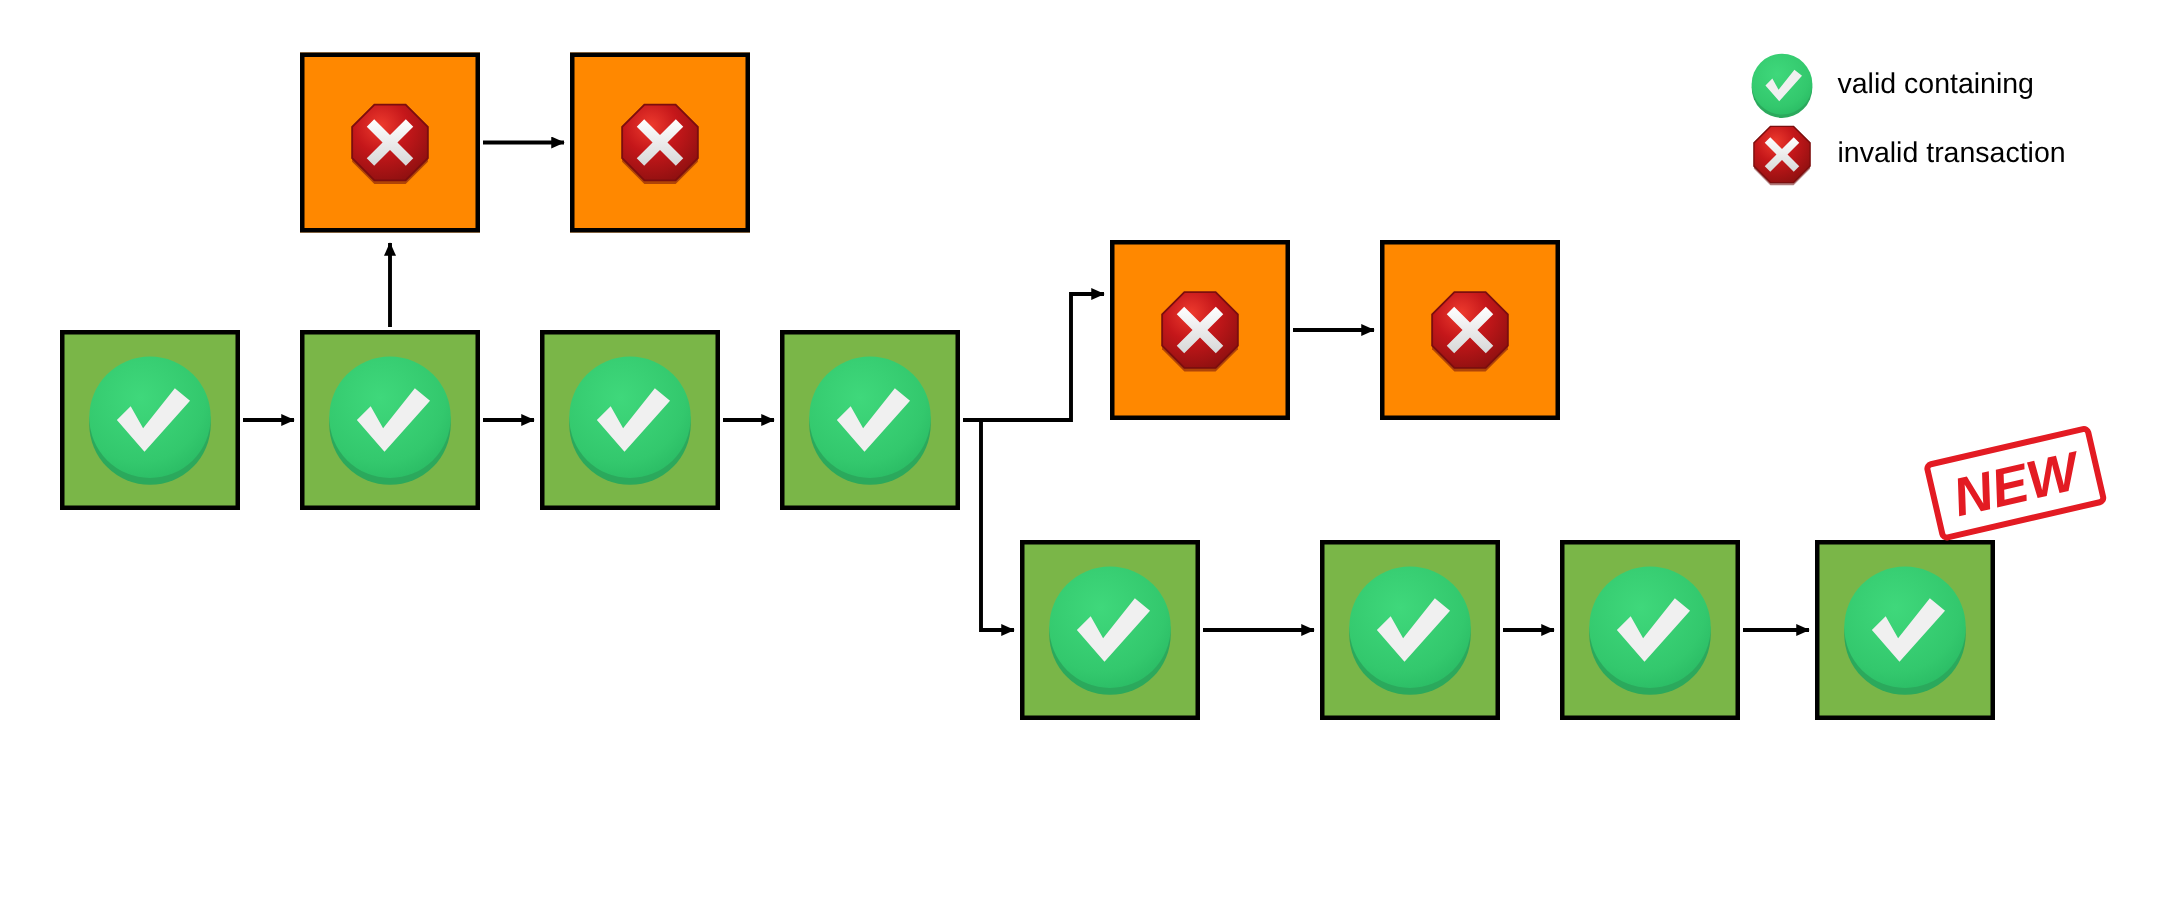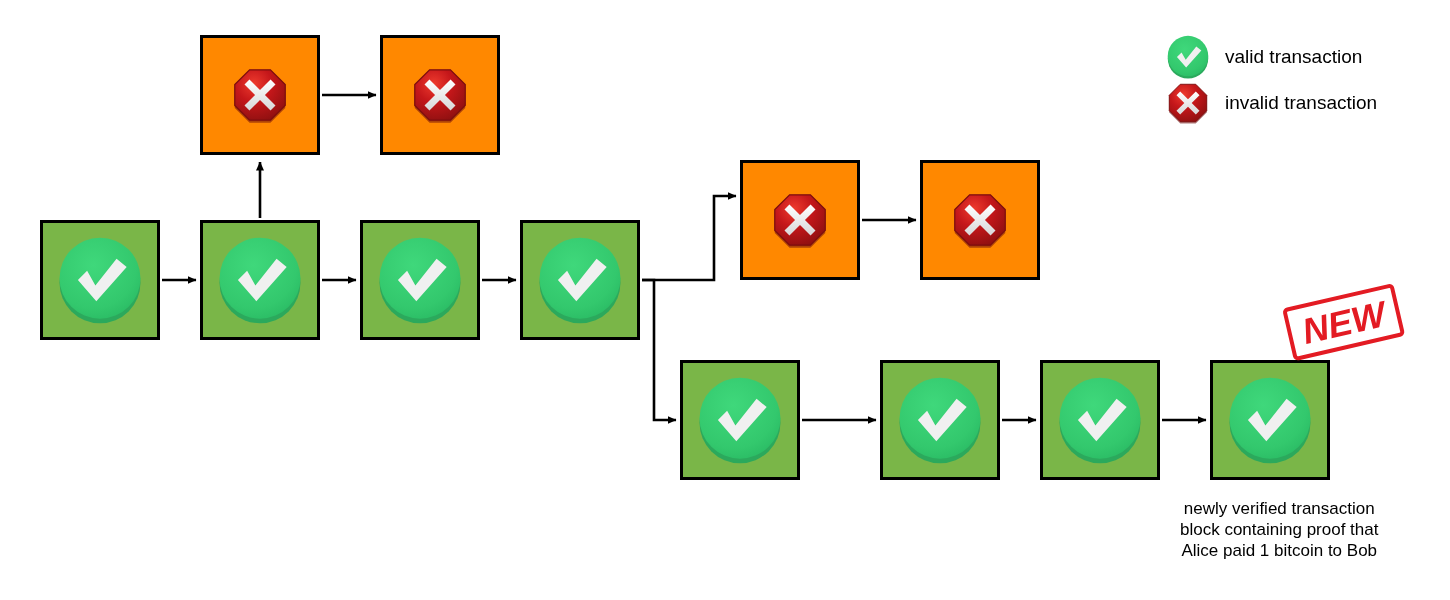--- a/index.html
+++ b/index.html
@@ -206,31 +206,26 @@
     </svg>
   </div>
 
   <div id="legend">
       <div class="legend-row" style="left: 1165px; top: 34px;">
         <svg width="46" height="46" viewBox="0 0 100 100" class="icon-check">
           <circle cx="50" cy="53" r="44" fill="#2BA95C"></circle>
           <circle cx="50" cy="48" r="44" fill="url(#circGrad)"></circle>
           <path d="M26,50 L36,40 L45,56 L68,27 L79,36 L46,73 Z" fill="#F0F0F0"></path>
         </svg>
-        <span class="legend-label">valid transaction</span>
+        <span class="legend-label">valid containing</span>
       </div>
       <div class="legend-row" style="left: 1165px; top: 80px;">
         <svg width="46" height="46" viewBox="0 0 100 100" class="icon-x">
           <polygon points="90.7,70.8 66.8,94.7 33.2,94.7 9.3,70.8 9.3,37.2 33.2,13.3 66.8,13.3 90.7,37.2" fill="#6E0C0C" opacity="0.55"></polygon>
           <polygon points="90.7,66.8 66.8,90.7 33.2,90.7 9.3,66.8 9.3,33.2 33.2,9.3 66.8,9.3 90.7,33.2" fill="url(#octGrad)" stroke="#7C0E0E" stroke-width="2"></polygon>
           <path d="M33,25 L50,42 L67,25 L75,33 L58,50 L75,67 L67,75 L50,58 L33,75 L25,67 L42,50 L25,33 Z" fill="url(#xGrad)"></path>
         </svg>
         <span class="legend-label">invalid transaction</span>
       </div>
     </div>
 
-  <div class="caption" id="caption" style="left: 1180px; top: 498px;">
-      <div>newly verified transaction</div>
-      <div>block containing proof that</div>
-      <div>Alice paid 1 bitcoin to Bob</div>
-    </div>
 
 </div>
 
 </body></html>

